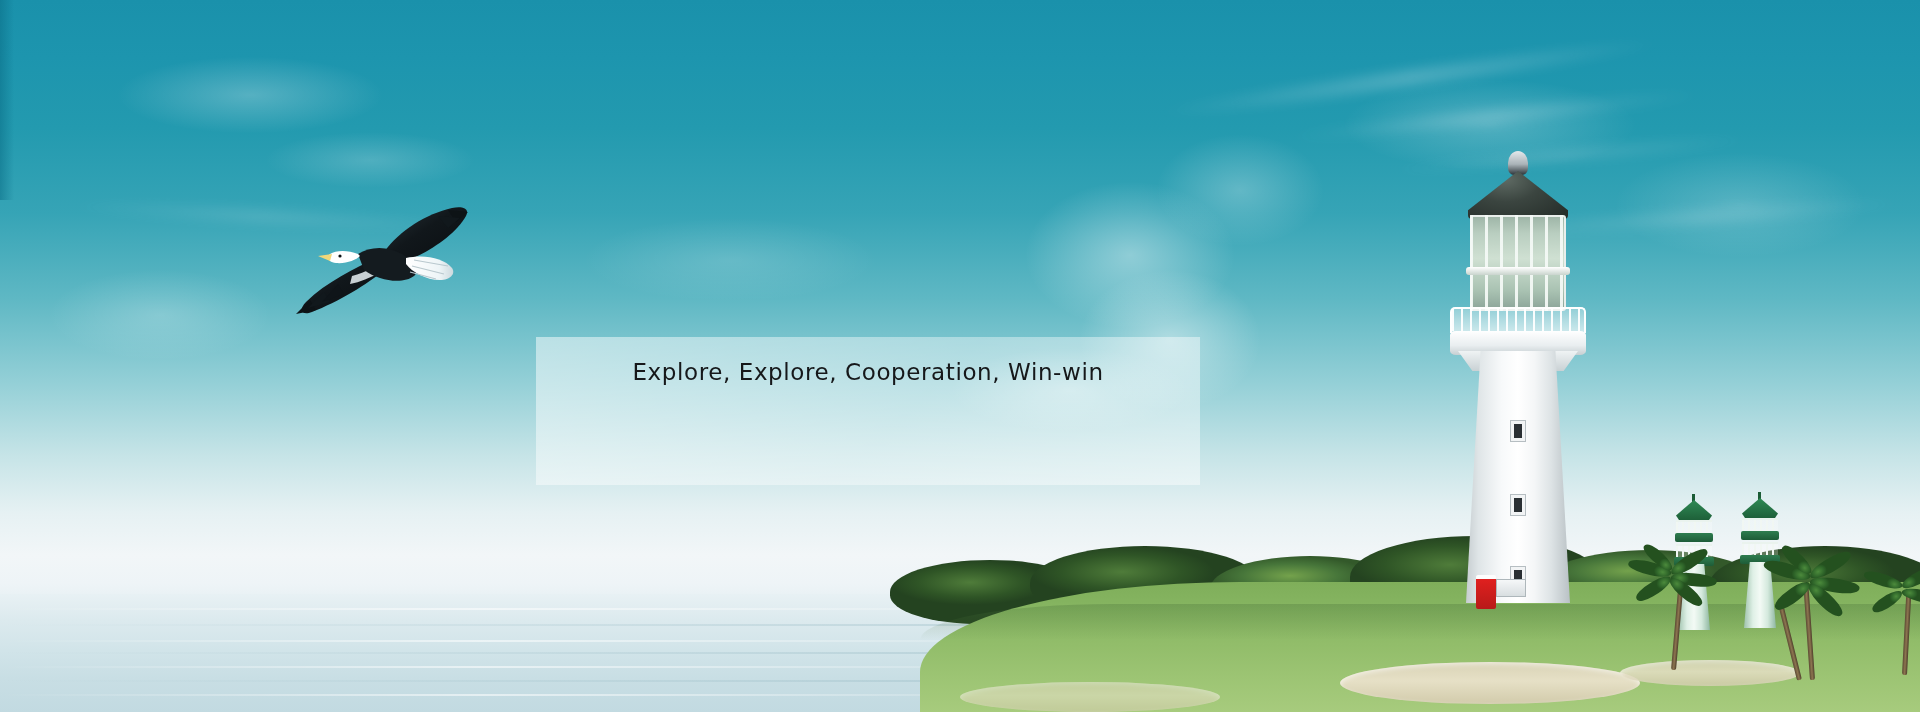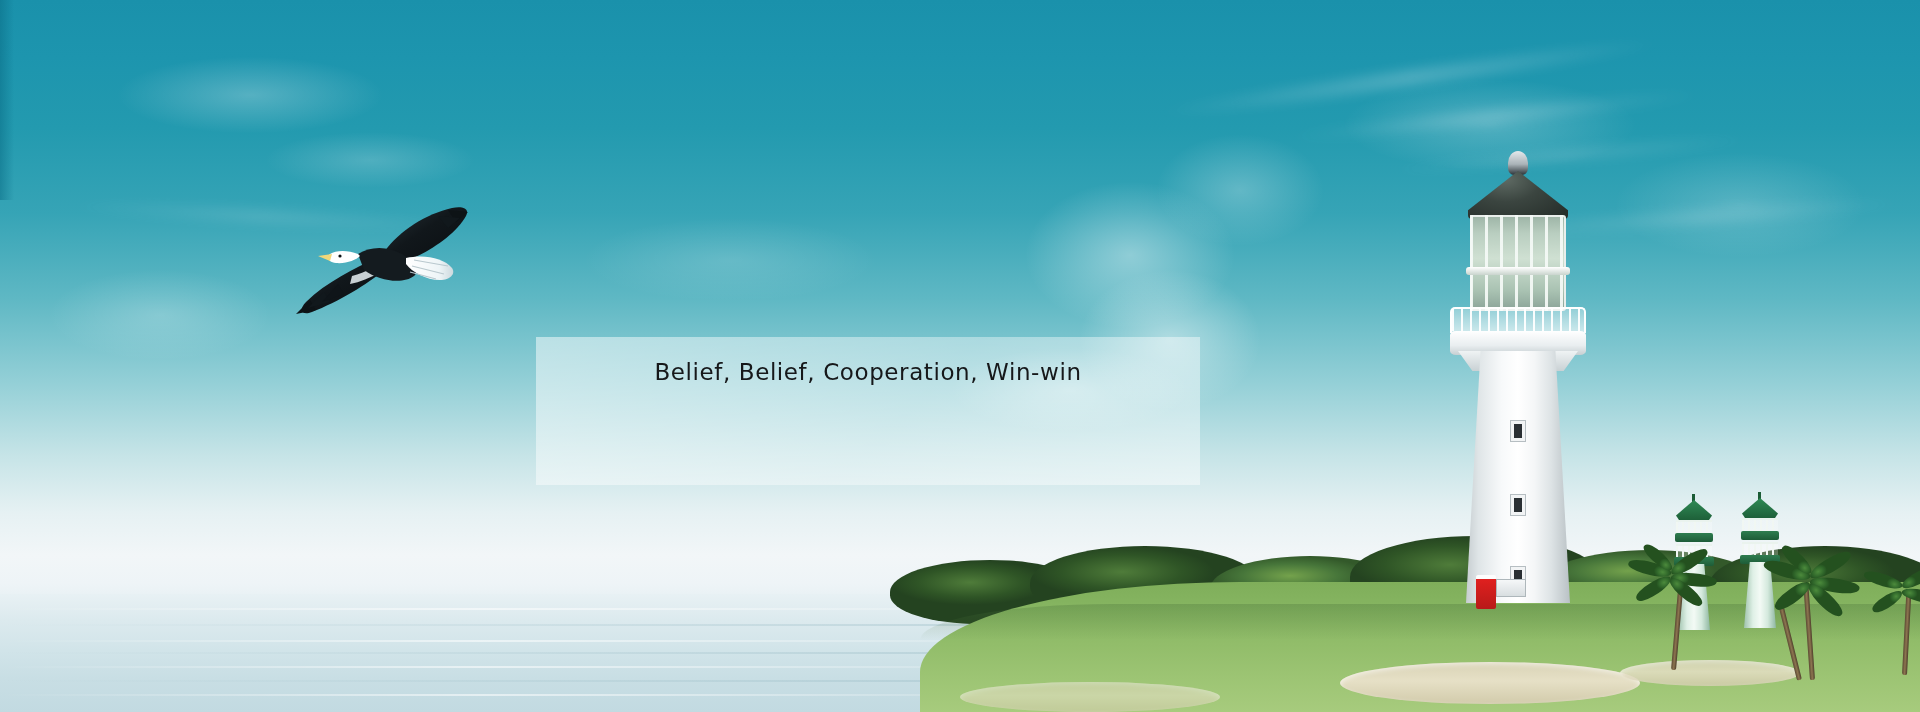--- a/index.html
+++ b/index.html
@@ -465,16 +465,16 @@
     <div class="lh-window" style="left:73px; top:424px;"></div>
 
     <div style="position:absolute; left:38px; top:432px; width:20px; height:34px;
                 background:linear-gradient(to bottom,#e0201f,#b81a19);
                 border-top:4px solid #fdfdfd; border-radius:2px;"></div>
     <div style="position:absolute; left:58px; top:436px; width:30px; height:18px;
                 background:linear-gradient(to bottom,#f5f7f8,#d8dee0); border:1px solid #aeb7bb;"></div>
   </div>
 
   <div class="text-panel">
-    <div class="subtitle-en">Belief,  Belief,  Cooperation,  Win-win</div>
+    <div class="subtitle-en">Explore,  Explore,  Cooperation,  Win-win</div>
   </div>
 
 </div>
 
 </body></html>

